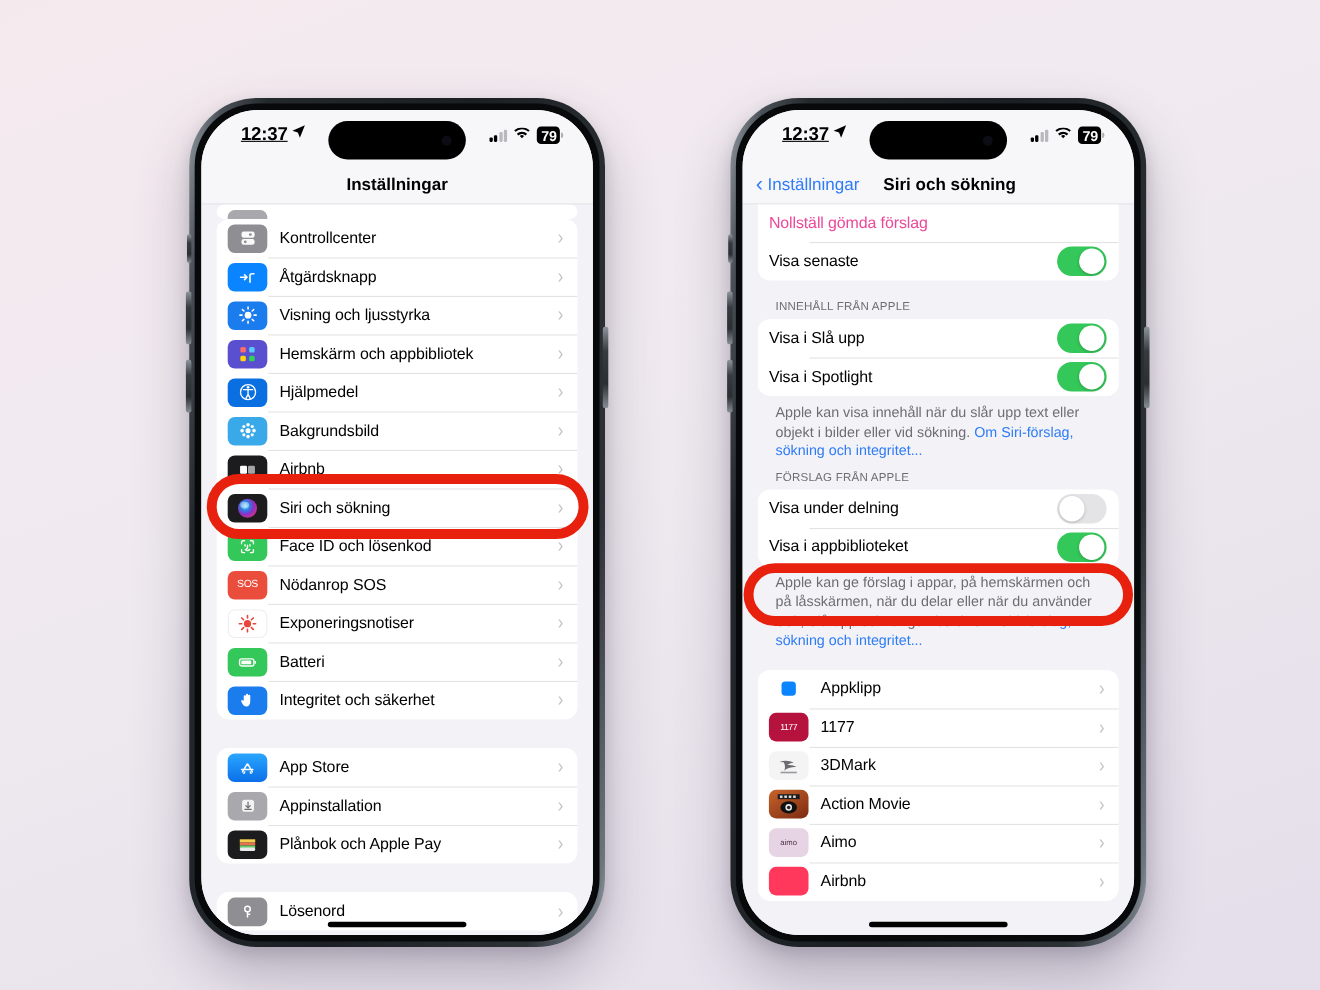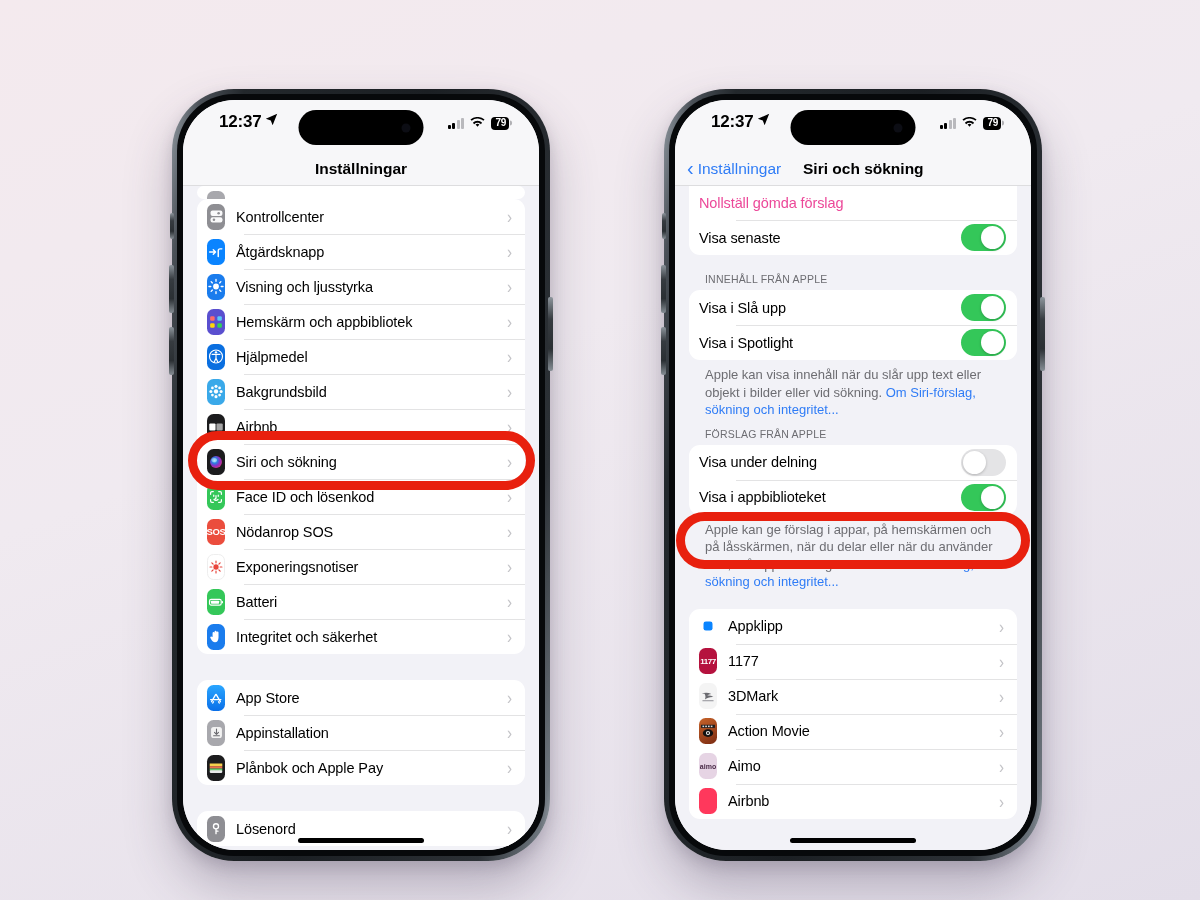--- a/index.html
+++ b/index.html
@@ -50,32 +50,32 @@
 
   
   .statusbar {
     position: relative; height: 52px;
     display: flex; align-items: flex-start; justify-content: space-between;
     padding: 12px 30px 0 36px;
     background: #f7f7f9;
   }
   .clock {
     font-size: 17px; font-weight: bold; color: #000;
-    letter-spacing: -0.2px; display: flex; align-items: flex-start; gap: 4px;
+    letter-spacing: -0.2px; display: flex; align-items: flex-start; gap: 4px; text-decoration: underline;
   }
   .loc-arrow { display: inline-block; transform: translateY(-1px); }
   .status-right { display: flex; align-items: center; gap: 6px; padding-top: 2px; }
   .bars { display: flex; align-items: flex-end; gap: 1.5px; height: 11px; }
   .bars i { width: 3px; background: #000; border-radius: 1px; display: block; }
   .bars i:nth-child(1){ height:4px; }
   .bars i:nth-child(2){ height:6px; }
   .bars i:nth-child(3){ height:8.5px; background:#b9b9bd; }
   .bars i:nth-child(4){ height:11px; background:#b9b9bd; }
   .battery {
-    background:#000; color:#fff; font-size:10px; font-weight:bold;
+    background:#000; color:#fff; font-size:13px; font-weight:bold;
     border-radius:4px; padding:1.5px 3px 1.5px 4px; line-height:1;
     position:relative; letter-spacing:-0.3px;
   }
   .battery:after{
     content:""; position:absolute; right:-3px; top:50%; transform:translateY(-50%);
     width:2px; height:5px; background:#b0b0b4; border-radius:0 2px 2px 0;
   }
   .island {
     position:absolute; left:50%; top:10px; transform:translateX(-50%);
     width:125px; height:35px; border-radius:19px; background:#000;
@@ -130,23 +130,23 @@
     flex:1; font-size:14.5px; color:#000; letter-spacing:-0.1px; white-space:nowrap;
   }
   .row .label.link { color:#ec4899; }
   .chevron {
     color:#c4c4c8; font-size:15px; font-weight:400; line-height:1;
     transform: scaleY(1.25); margin-right:2px;
   }
 
   
   .appicon {
-    width:18px; height:26px; border-radius:6.5px; flex:none;
+    width:36px; height:26px; border-radius:6.5px; flex:none;
     display:flex; align-items:center; justify-content:center;
-    font-size:11px; color:#fff; font-weight:bold; overflow:hidden;
+    font-size:11px; color:#fff; font-weight:normal; overflow:hidden;
     position:relative;
   }
   .appicon svg { display:block; }
 
   
   .sechead {
     font-size:10.5px; color:#6d6d72; letter-spacing:0.2px;
     padding: 0 0 5px 16px; text-transform:uppercase;
   }
   .footnote {

